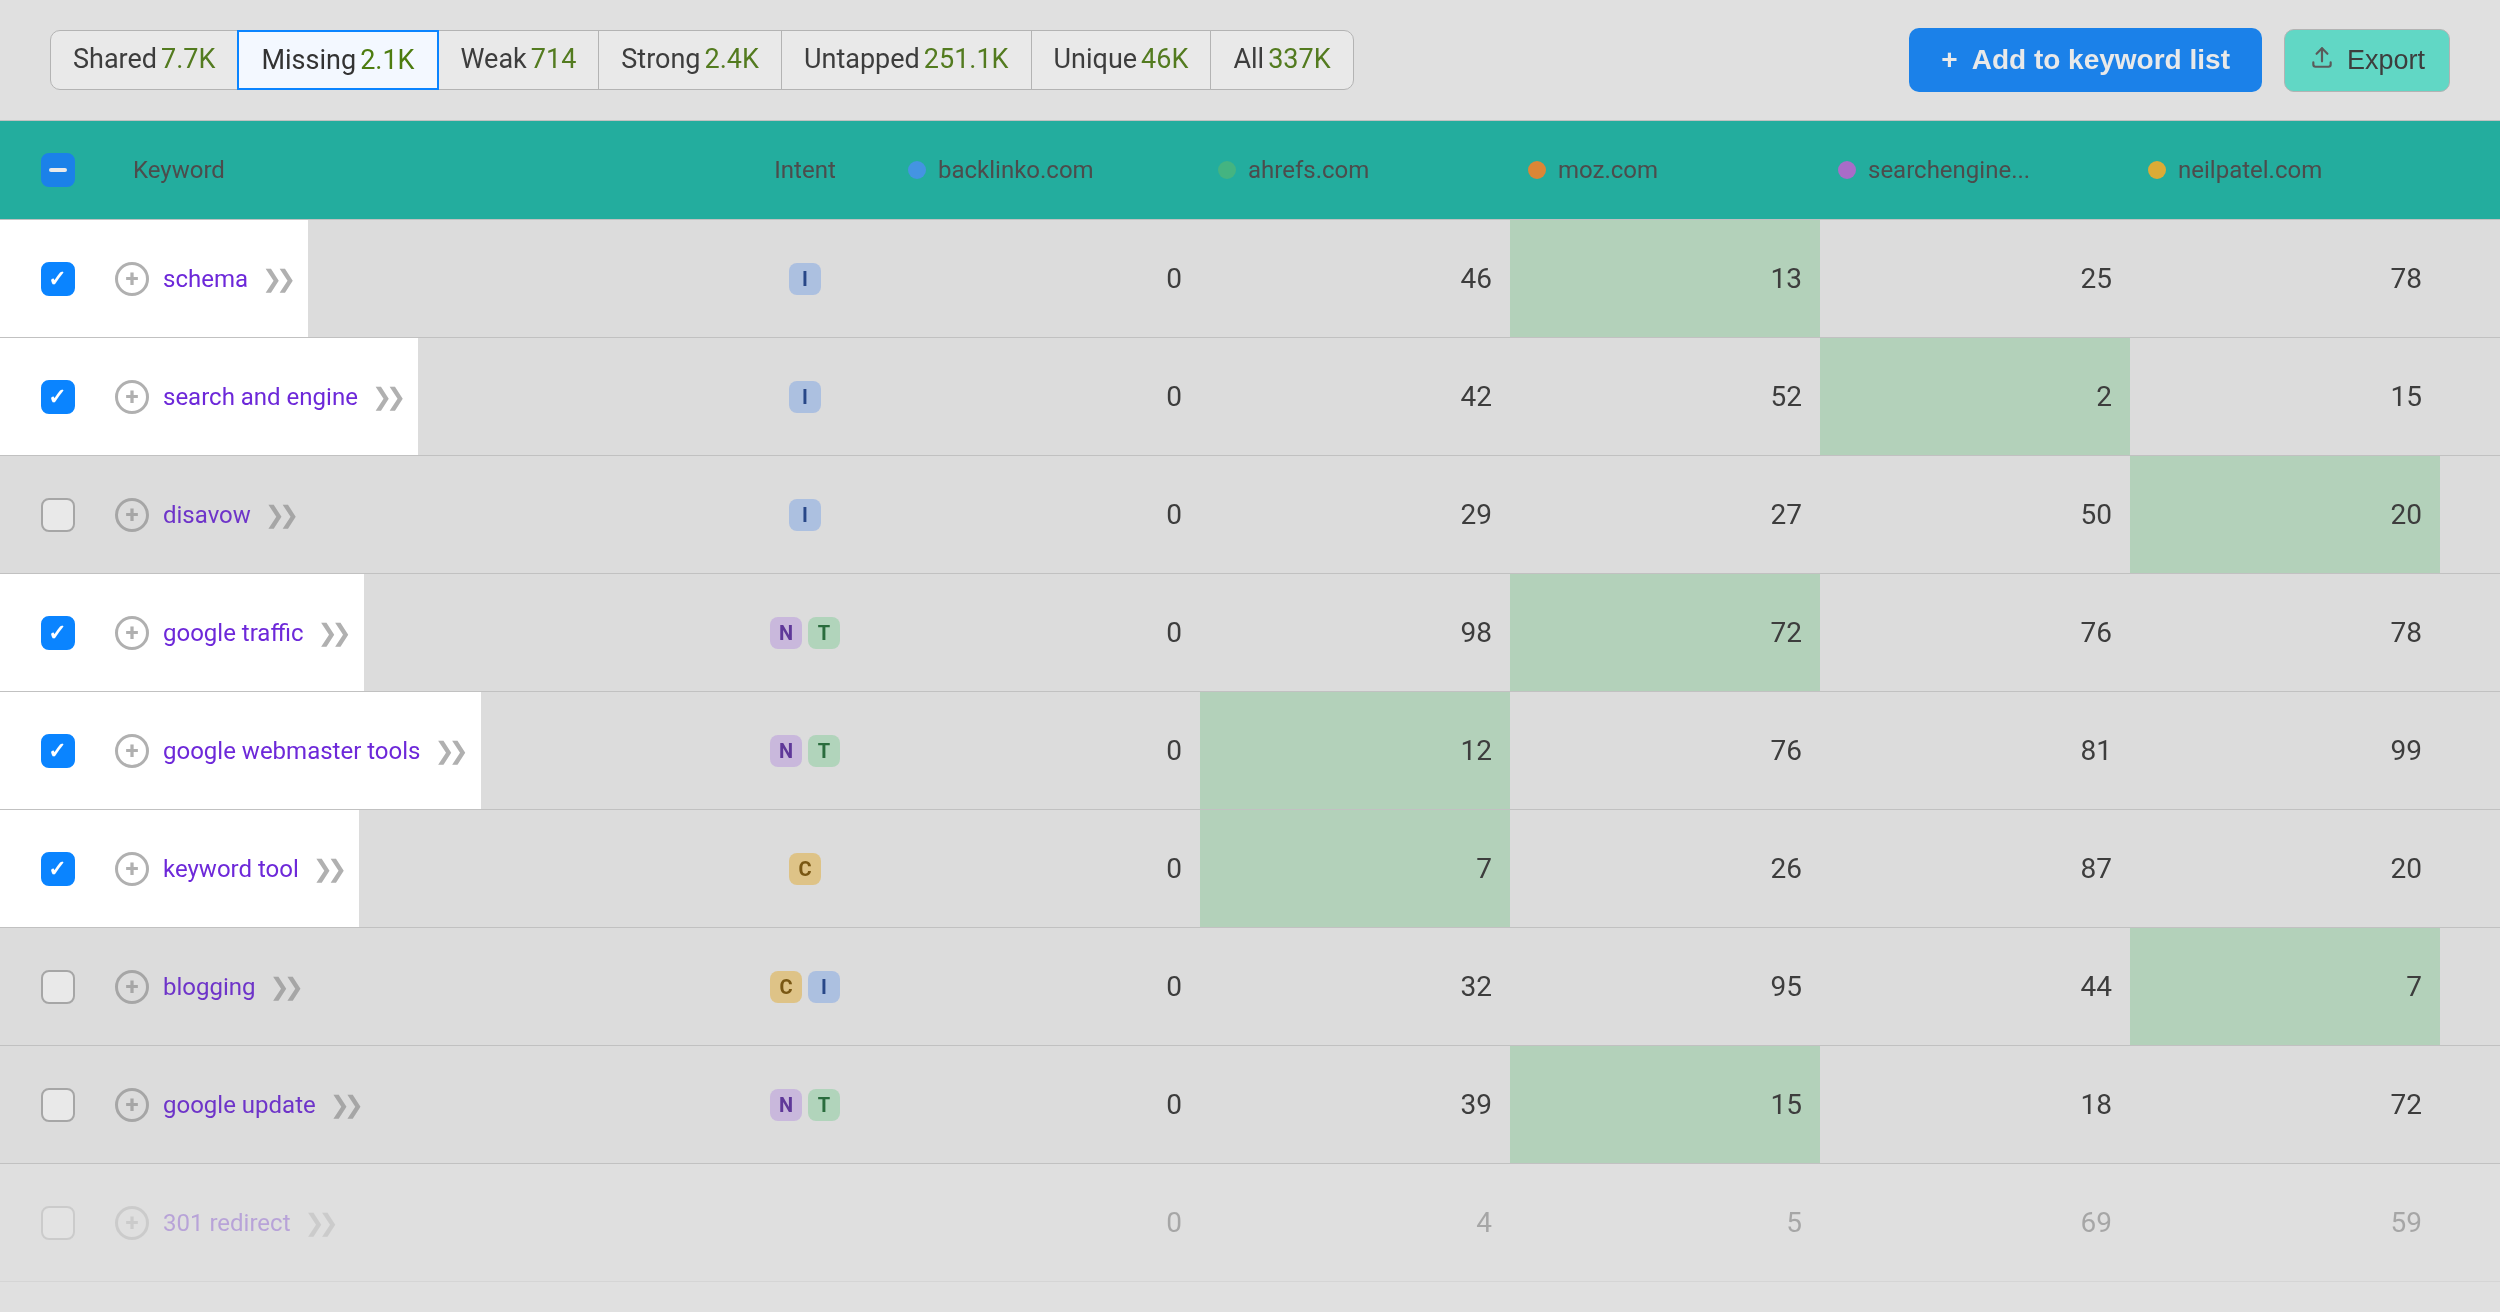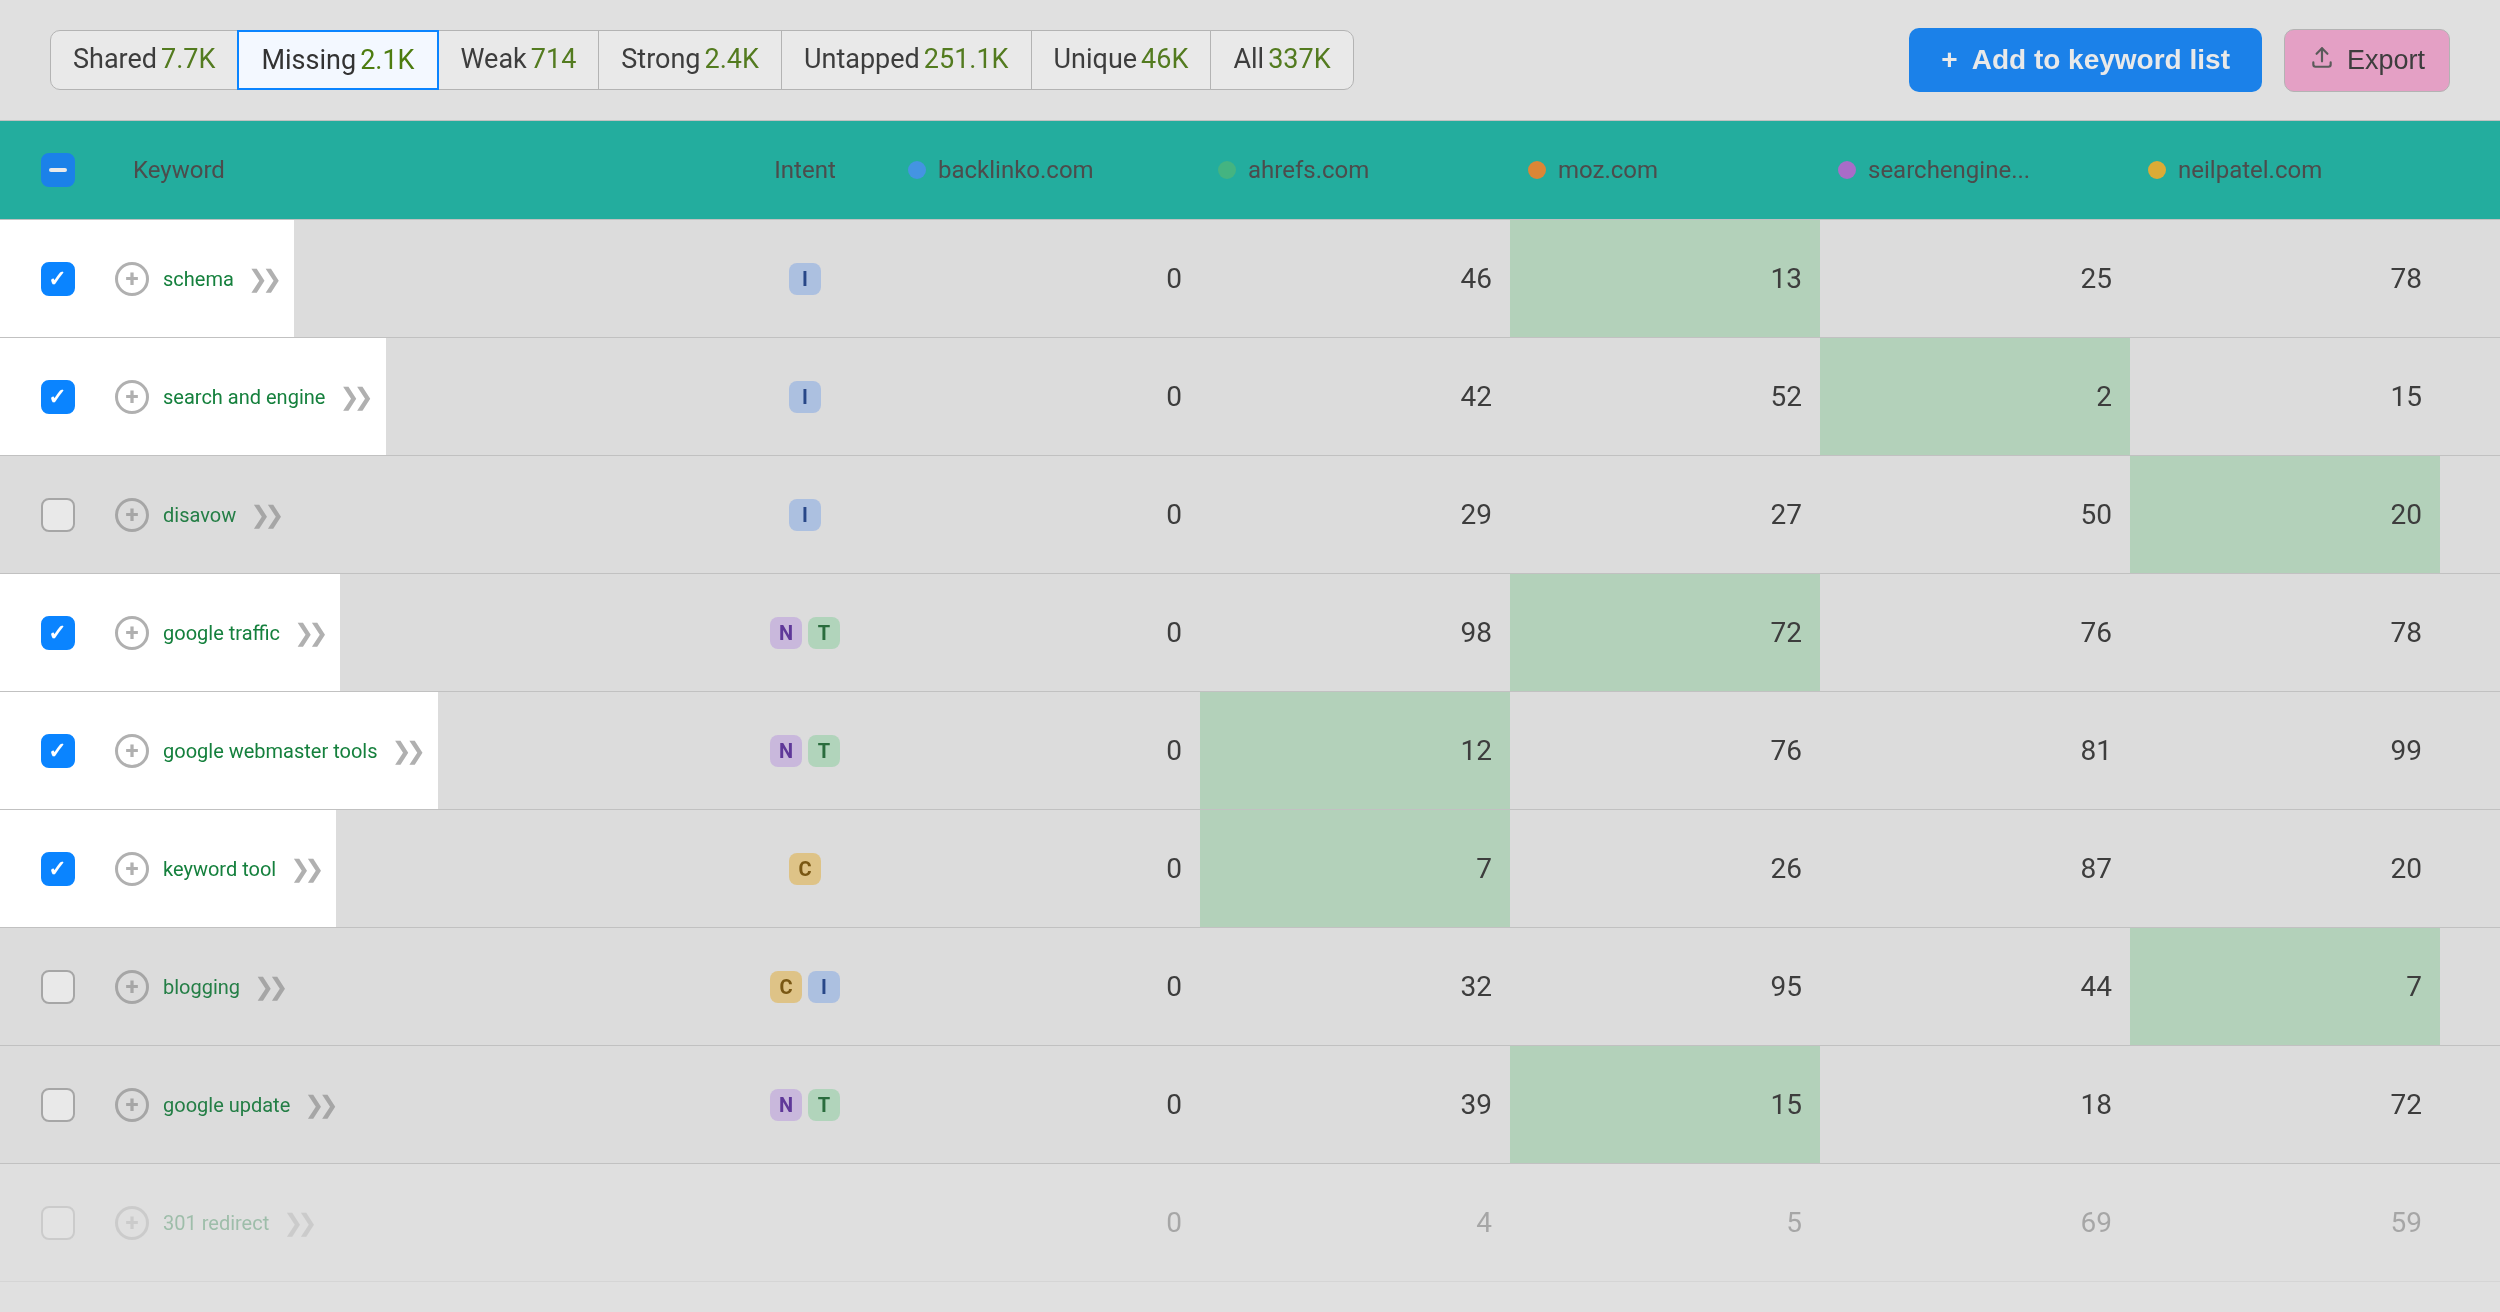--- a/index.html
+++ b/index.html
@@ -68,21 +68,21 @@
     border-radius: 10px;
     padding: 16px 32px;
     cursor: pointer;
     margin-right: 22px;
   }
   .btn-primary .plus-icon { font-size: 28px; font-weight: 700; }
   .btn-secondary {
     display: flex;
     align-items: center;
     gap: 12px;
-    background: #f9a8d4;
+    background: #5eead4;
     color: #333;
     font-size: 27px;
     border: 1px solid #bfbfbf;
     border-radius: 10px;
     padding: 14px 24px;
     cursor: pointer;
   }
   .export-icon svg { width: 26px; height: 26px; }
   
   .table {
@@ -141,21 +141,21 @@
   .kcell-inner {
     display: flex; align-items: center; gap: 14px;
     height: 100%; padding: 0 18px 0 0;
   }
   .addicon {
     width: 34px; height: 34px; border: 3px solid #b0b0b0; border-radius: 50%;
     display: flex; align-items: center; justify-content: center;
     color: #b0b0b0; font-size: 24px; font-weight: 700; flex-shrink: 0;
     cursor: pointer;
   }
-  .kwlink { color: #15803d; font-size: 20px; cursor: pointer; }
+  .kwlink { color: #6d28d9; font-size: 24px; cursor: pointer; }
   .chevrons { color: #b0b0b0; font-size: 24px; letter-spacing: -6px; cursor: pointer; }
   
   .intent-badge {
     width: 32px; height: 32px; border-radius: 8px;
     display: flex; align-items: center; justify-content: center;
     font-size: 20px; font-weight: 700;
   }
   .ib-I { background: #b7cef5; color: #1a3e8c; }
   .ib-N { background: #d9c5f0; color: #5b2da0; }
   .ib-T { background: #bde6c9; color: #1c6b33; }

